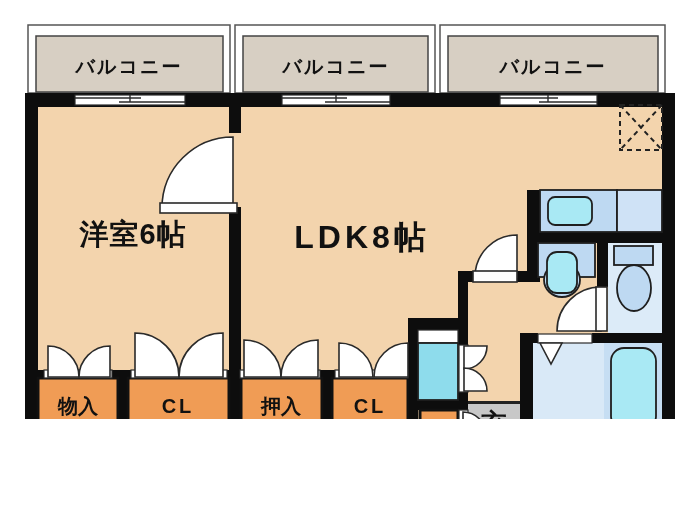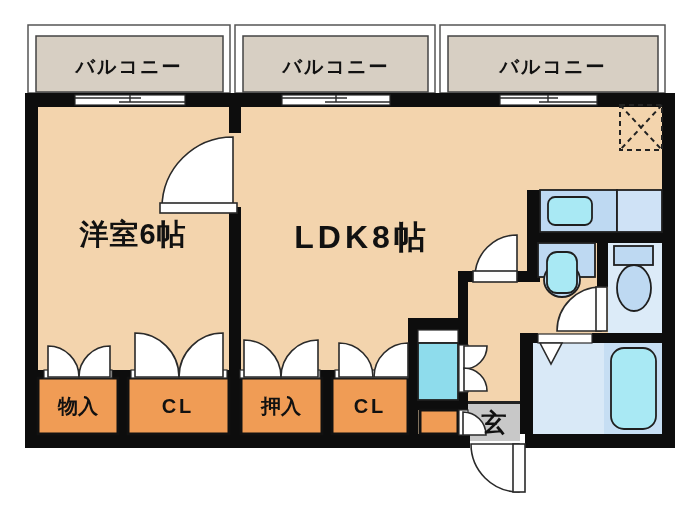--- a/index.html
+++ b/index.html
@@ -1,16 +1,16 @@
 <!DOCTYPE html>
 <html><head>
 <meta charset="utf-8">
 <style>
   html,body{margin:0;padding:0;background:#fff;}
-  .plan-wrap{position:relative;width:700px;height:525px;background:#ffffff;overflow:hidden;
+  .plan-wrap{position:relative;width:700px;height:419px;background:#ffffff;overflow:hidden;
              font-family:"Liberation Sans","DejaVu Sans",sans-serif;}
   svg{display:block;}
   .wall{fill:#0d0d0d;stroke:none;}
   .door{fill:#ffffff;stroke:#2a2a2a;stroke-width:1.6;}
   .sill{fill:#ffffff;stroke:#2a2a2a;stroke-width:1.2;}
   .fixture{fill:#bed9f2;stroke:#1f1f1f;stroke-width:1.8;}
   .fixture2{fill:#cfe2f6;stroke:#1f1f1f;stroke-width:1.8;}
   .cyan{fill:#a9e9f4;stroke:#1f1f1f;stroke-width:1.8;}
   .dashed{fill:none;stroke:#222;stroke-width:2;stroke-dasharray:5 4;}
   .label{font-family:"Liberation Sans","DejaVu Sans",sans-serif;font-weight:bold;fill:#111;}

